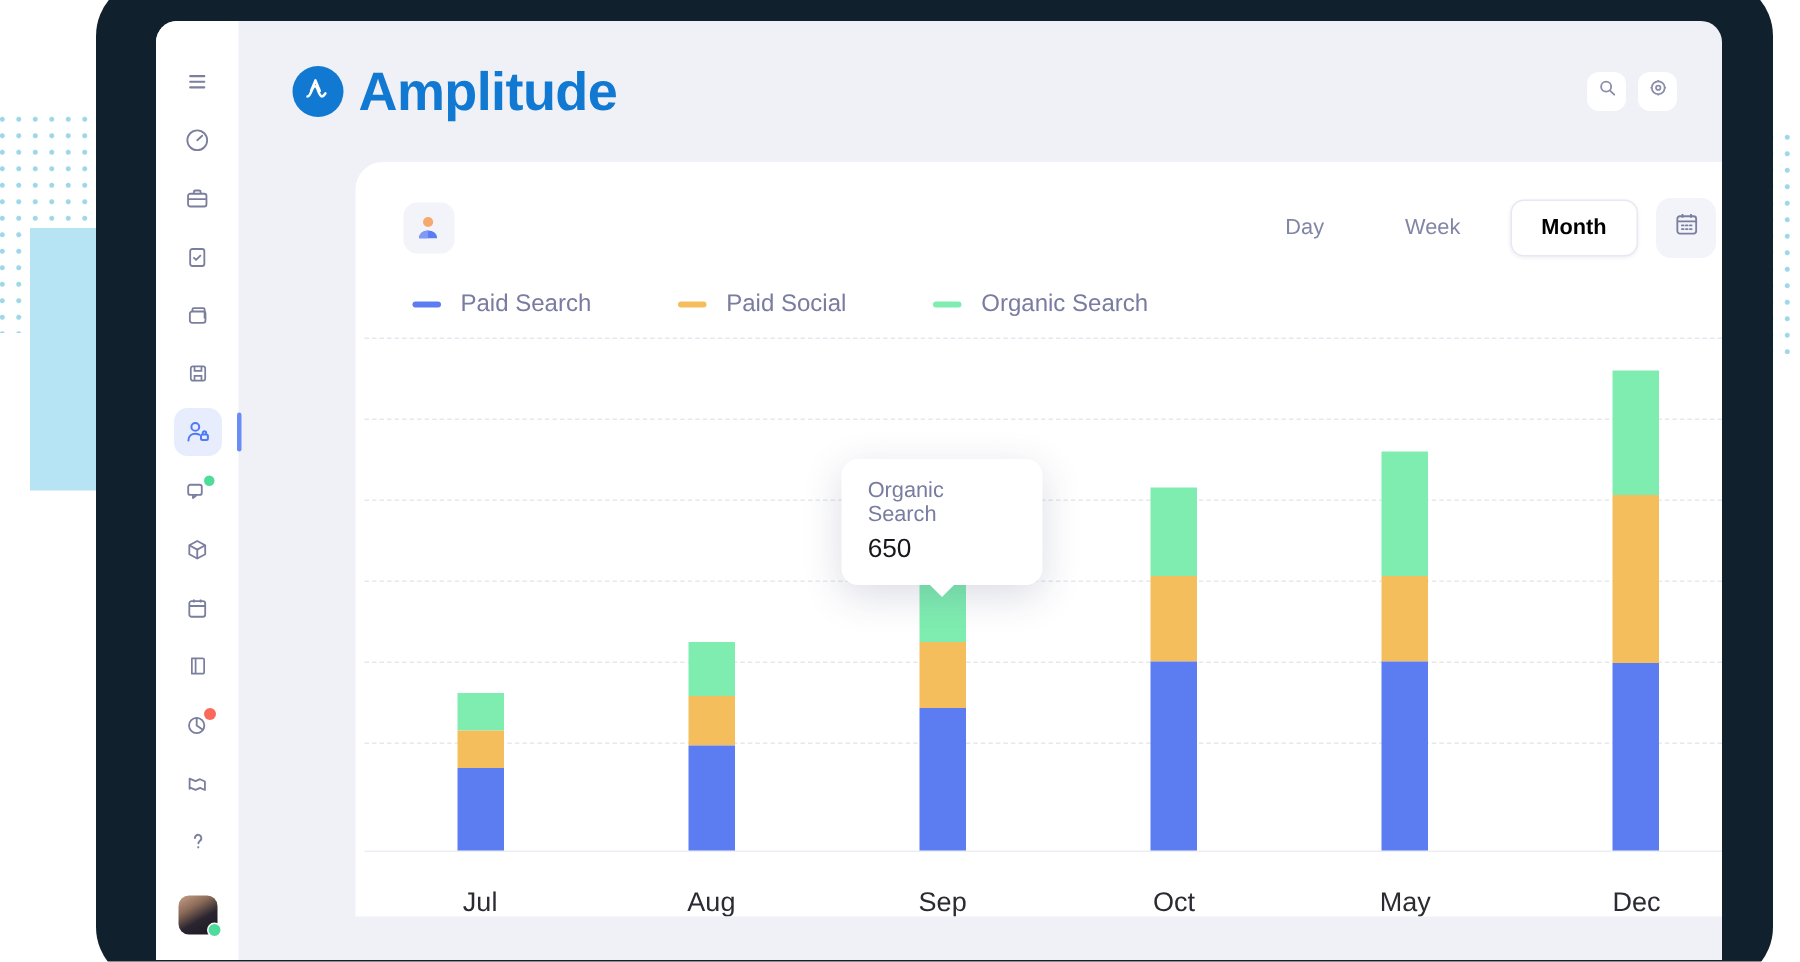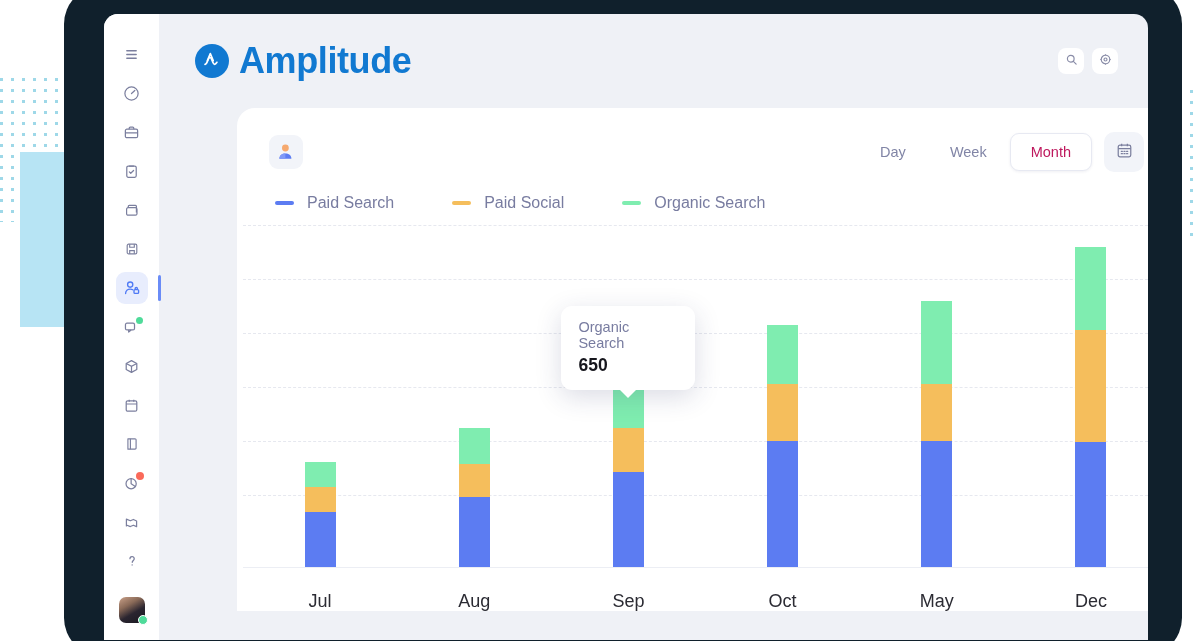--- a/index.html
+++ b/index.html
@@ -131,28 +131,28 @@
   .card-head { padding: 24px 30px 0 32px; }
   .card-head-row { display: flex; align-items: center; }
   .title-icon {
     width: 34px; height: 34px; border-radius: 9px;
     background: #f2f4f9; margin-right: 16px;
     display: flex; align-items: center; justify-content: center;
   }
   .card-title { font-size: 21px; font-weight: bold; color: #16161d; letter-spacing: -0.2px; }
   .head-spacer { flex: 1 1 auto; }
 
-  .range-tabs { display: flex; align-items: center; gap: 2px; }
+  .range-tabs { display: flex; align-items: center; gap: 12px; }
   .range-tab {
     font-size: 14.5px; color: #8185a6;
     padding: 10px 20px; border-radius: 9px;
     border: 1px solid transparent; background: transparent;
   }
   .range-tab.active {
-    color: #be185d; font-weight: normal;
+    color: #000000; font-weight: bold;
     background: #ffffff; border-color: #e7e9f2;
     box-shadow: 0 1px 3px rgba(30,35,80,.07);
   }
   .cal-btn {
     width: 40px; height: 40px; border-radius: 10px;
     background: #f2f4f9; margin-left: 12px;
     display: flex; align-items: center; justify-content: center;
     color: #7b7f9e;
   }
 
@@ -205,21 +205,21 @@
     z-index: 10;
   }
   .tooltip::after {
     content: ""; position: absolute; left: 50%; bottom: -8px;
     margin-left: -9px; width: 0; height: 0;
     border-left: 9px solid transparent;
     border-right: 9px solid transparent;
     border-top: 9px solid #ffffff;
   }
   .tt-label { font-size: 14.5px; color: #787ca0; margin-bottom: 4px; }
-  .tt-value { font-size: 17.5px; font-weight: bold; color: #16161d; }
+  .tt-value { font-size: 17.5px; font-weight: normal; color: #16161d; }
 </style>
 </head>
 <body>
 
 <div id="stage">
 
   <div class="deco-dots left"></div>
   <div class="deco-blue-rect"></div>
   <div class="deco-dots right"></div>
   <div class="deco-dark-frame"></div>

